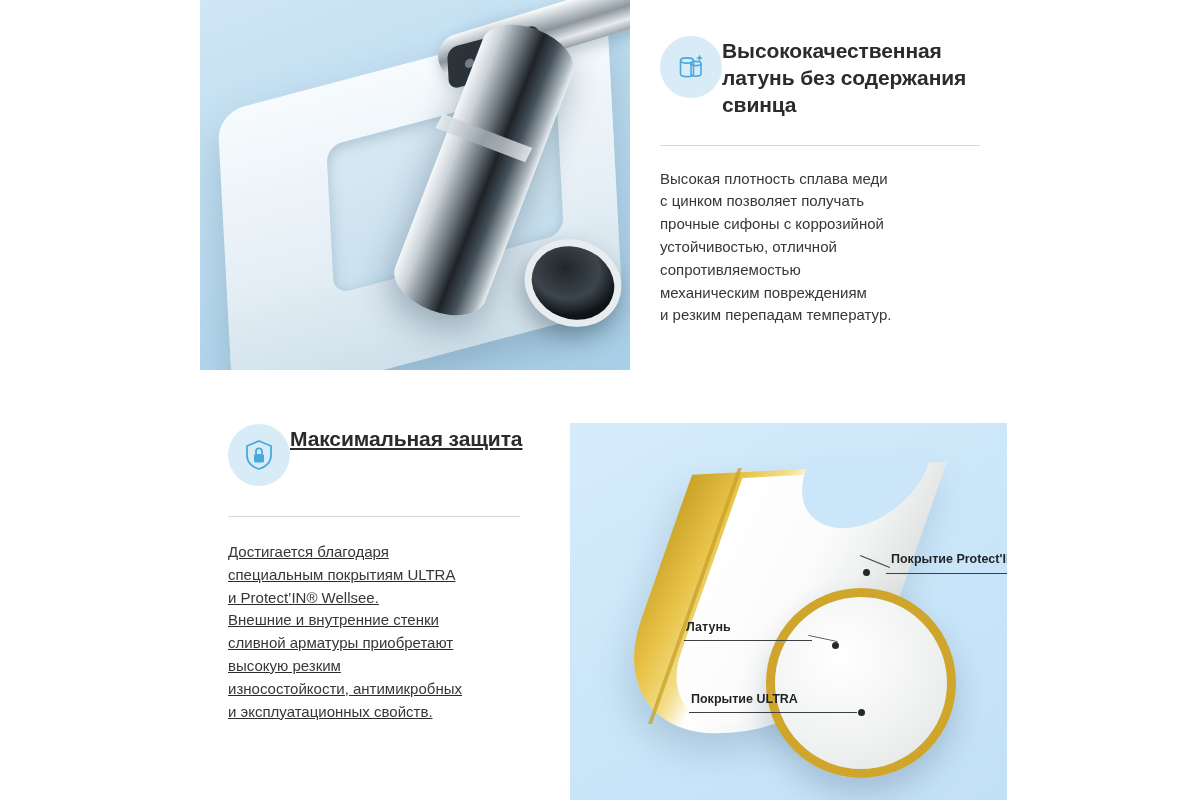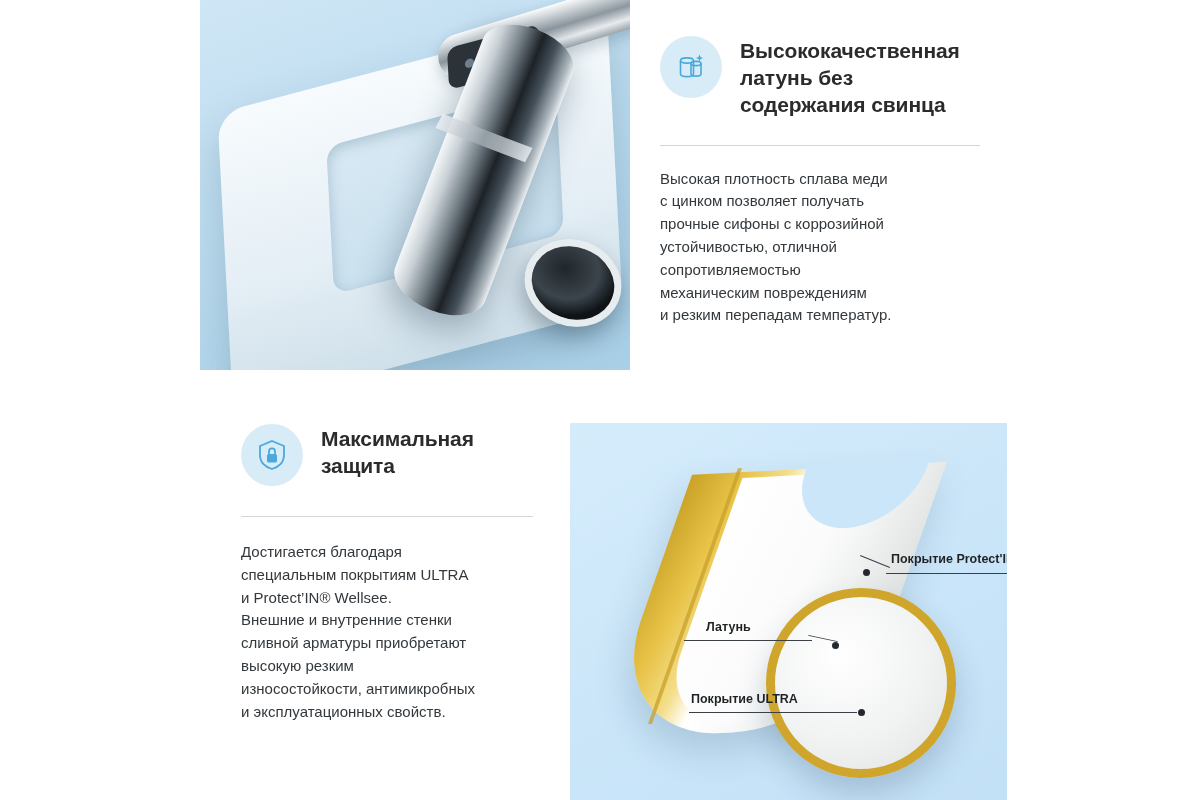--- a/index.html
+++ b/index.html
@@ -107,28 +107,28 @@
   }
 
   
   .feature-right {
     position: absolute;
     left: 660px; top: 36px;
     width: 320px;
   }
   .feature-left {
     position: absolute;
-    left: 241px; top: 424px;
+    left: 228px; top: 424px;
     width: 300px;
+    text-decoration: underline;
   }
 
   .feature-head {
     display: flex;
     align-items: flex-start;
-    gap: 18px;
   }
   .icon-circle {
     flex: 0 0 auto;
     width: 62px; height: 62px;
     border-radius: 50%;
     background: #d8ecf8;
     display: flex;
     align-items: center;
     justify-content: center;
   }
@@ -227,21 +227,21 @@
     width: 7px; height: 7px;
     border-radius: 50%;
     background: #23282c;
   }
 
   .c1-label { left: 243px; top: 84px; }
   .c1-line  { left: 238px; top: 105px; width: 162px; }
   .c1-dot   { left: 215px; top: 101px; }
   .c1-diag  { position:absolute; left:211px; top:93px; width:32px; height:1px; background:#3a4045; transform: rotate(22deg); }
 
-  .c2-label { left: 38px; top: 152px; margin-left: 20px; }
+  .c2-label { left: 38px; top: 152px; }
   .c2-line  { left: 36px; top: 172px; width: 128px; }
   .c2-dot   { left: 184px; top: 174px; }
   .c2-diag  { position:absolute; left:160px; top:170px; width:30px; height:1px; background:#3a4045; transform: rotate(12deg); }
 
   .c3-label { left: 43px; top: 224px; text-align: center; }
   .c3-line  { left: 41px; top: 244px; width: 168px; }
   .c3-dot   { left: 210px; top: 241px; }
 </style>
 </head>
 <body>

